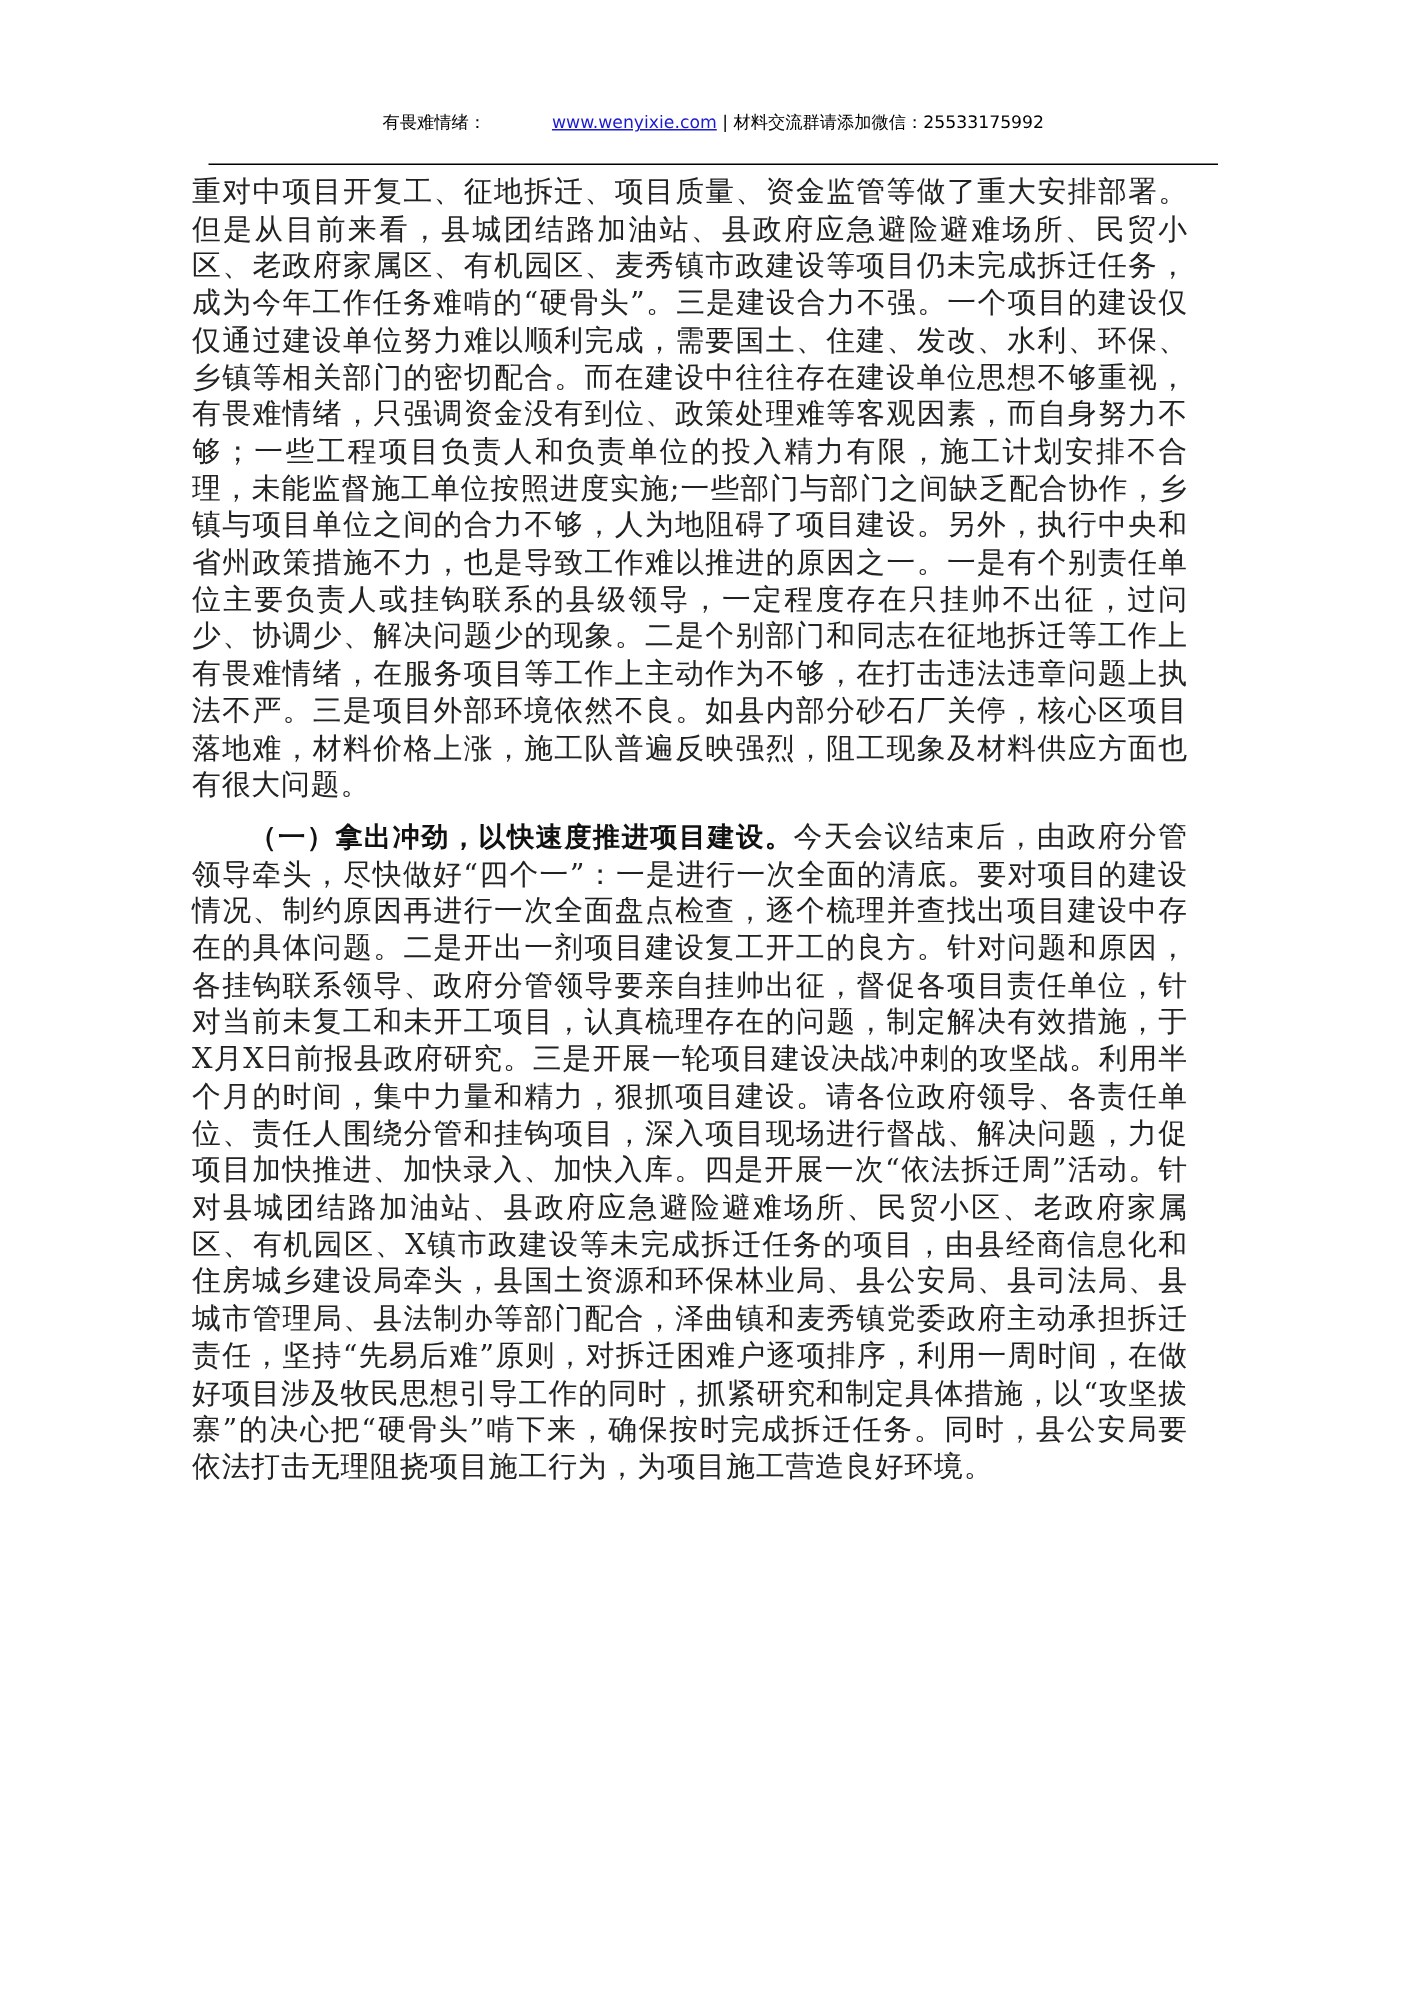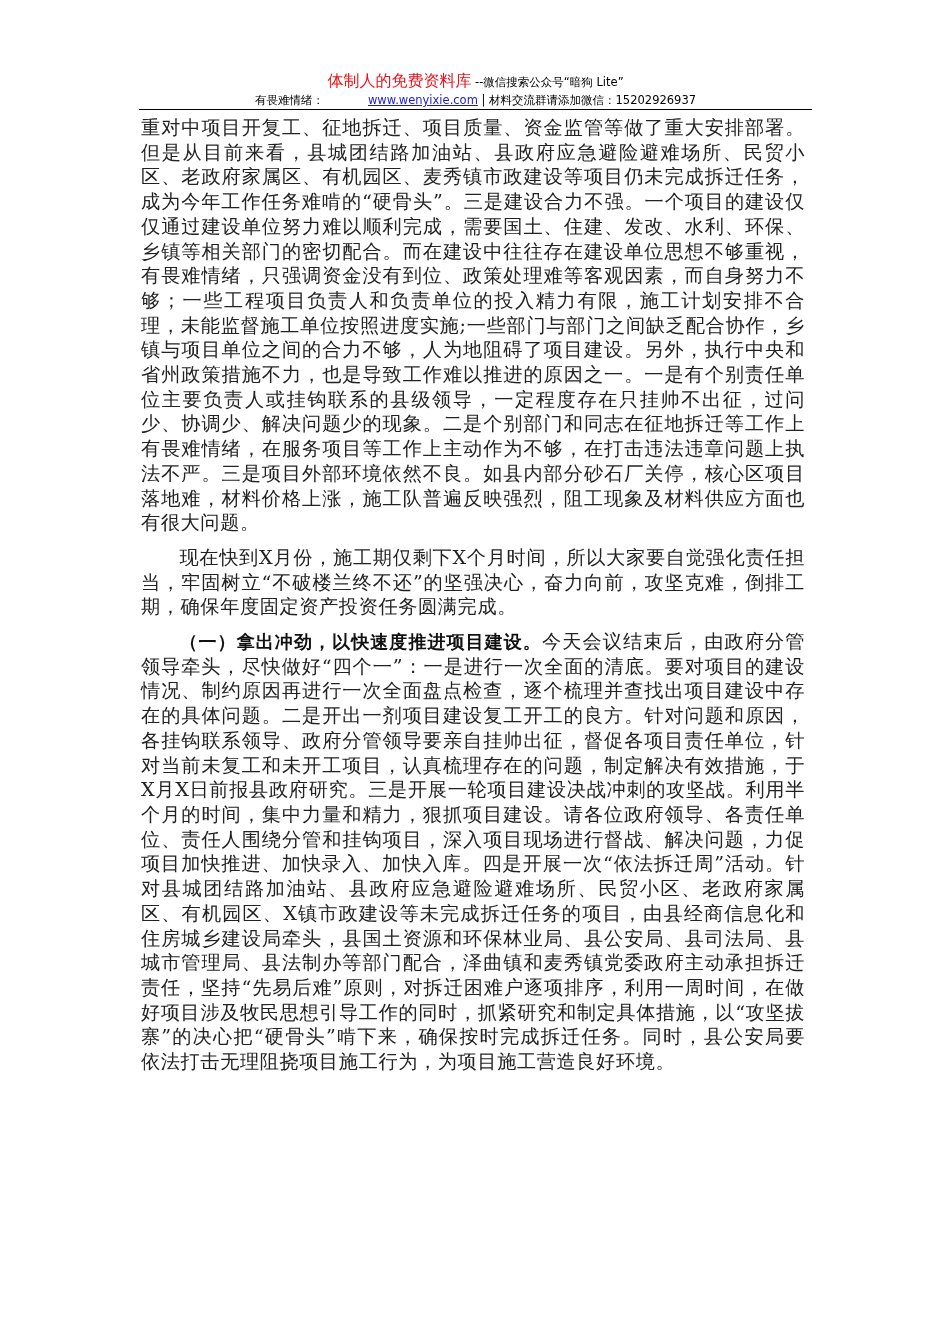--- a/index.html
+++ b/index.html
@@ -11,40 +11,36 @@
   .header-line1 { font-size: 14px; line-height: 18px; color: #000; white-space: nowrap; }
   .header-line1 .brand { color: #e8141c; font-size: 16px; }
   .header-line1 .sub { font-size: 11.5px; }
   .header-line2 { font-size: 11.5px; line-height: 18px; color: #000; white-space: nowrap; }
   .header-line2 a { color: #1a1ad0; text-decoration: underline; margin-left: 44px; }
   .divider {
     position: absolute; left: 139px; top: 109px; width: 673px; height: 0;
     border-top: 1.3px solid #000;
   }
   .content {
-    position: absolute; left: 141px; top: 116px; width: 664px;
+    position: absolute; left: 128px; top: 116px; width: 664px;
     font-family: "DejaVu Serif", serif; font-size: 19.2px; line-height: 24.7px;
     color: #222; text-align: justify; letter-spacing: 0.6px;
   }
   .content p { margin: 0; }
   .p-gap { margin-top: 10px !important; }
   .indent { text-indent: 2em; }
   .heading { font-family: "DejaVu Sans", sans-serif; font-weight: bold; font-size: 17.5px; color: #111; }
   .lead { font-family: Liberation Sans, sans-serif; font-weight: bold; color: #111; font-size: 18px; }
 </style>
 </head>
 <body>
 
 <div class="header">
-  <div class="header-line1">
-    <span class="brand">体制人的免费资料库</span><span class="sub"> --微信搜索公众号“暗狗 Lite”</span>
-  </div>
   <div class="header-line2">
-    <span>有畏难情绪：</span><a>www.wenyixie.com</a><span> | 材料交流群请添加微信：15202926937</span>
+    <span>有畏难情绪：</span><a>www.wenyixie.com</a><span> | 材料交流群请添加微信：25533175992</span>
   </div>
 </div>
 <div class="divider"></div>
 
 <div class="content">
   <p>重对中项目开复工、征地拆迁、项目质量、资金监管等做了重大安排部署。但是从目前来看，县城团结路加油站、县政府应急避险避难场所、民贸小区、老政府家属区、有机园区、麦秀镇市政建设等项目仍未完成拆迁任务，成为今年工作任务难啃的“硬骨头”。三是建设合力不强。一个项目的建设仅仅通过建设单位努力难以顺利完成，需要国土、住建、发改、水利、环保、乡镇等相关部门的密切配合。而在建设中往往存在建设单位思想不够重视，有畏难情绪，只强调资金没有到位、政策处理难等客观因素，而自身努力不够；一些工程项目负责人和负责单位的投入精力有限，施工计划安排不合理，未能监督施工单位按照进度实施;一些部门与部门之间缺乏配合协作，乡镇与项目单位之间的合力不够，人为地阻碍了项目建设。另外，执行中央和省州政策措施不力，也是导致工作难以推进的原因之一。一是有个别责任单位主要负责人或挂钩联系的县级领导，一定程度存在只挂帅不出征，过问少、协调少、解决问题少的现象。二是个别部门和同志在征地拆迁等工作上有畏难情绪，在服务项目等工作上主动作为不够，在打击违法违章问题上执法不严。三是项目外部环境依然不良。如县内部分砂石厂关停，核心区项目落地难，材料价格上涨，施工队普遍反映强烈，阻工现象及材料供应方面也有很大问题。</p>
-  <p class="indent p-gap">现在快到X月份，施工期仅剩下X个月时间，所以大家要自觉强化责任担当，牢固树立“不破楼兰终不还”的坚强决心，奋力向前，攻坚克难，倒排工期，确保年度固定资产投资任务圆满完成。</p>
   <p class="indent p-gap"><span class="lead">（一）拿出冲劲，以快速度推进项目建设。</span><span>今天会议结束后，由政府分管领导牵头，尽快做好“四个一”：一是进行一次全面的清底。要对项目的建设情况、制约原因再进行一次全面盘点检查，逐个梳理并查找出项目建设中存在的具体问题。二是开出一剂项目建设复工开工的良方。针对问题和原因，各挂钩联系领导、政府分管领导要亲自挂帅出征，督促各项目责任单位，针对当前未复工和未开工项目，认真梳理存在的问题，制定解决有效措施，于X月X日前报县政府研究。三是开展一轮项目建设决战冲刺的攻坚战。利用半个月的时间，集中力量和精力，狠抓项目建设。请各位政府领导、各责任单位、责任人围绕分管和挂钩项目，深入项目现场进行督战、解决问题，力促项目加快推进、加快录入、加快入库。四是开展一次“依法拆迁周”活动。针对县城团结路加油站、县政府应急避险避难场所、民贸小区、老政府家属区、有机园区、X镇市政建设等未完成拆迁任务的项目，由县经商信息化和住房城乡建设局牵头，县国土资源和环保林业局、县公安局、县司法局、县城市管理局、县法制办等部门配合，泽曲镇和麦秀镇党委政府主动承担拆迁责任，坚持“先易后难”原则，对拆迁困难户逐项排序，利用一周时间，在做好项目涉及牧民思想引导工作的同时，抓紧研究和制定具体措施，以“攻坚拔寨”的决心把“硬骨头”啃下来，确保按时完成拆迁任务。同时，县公安局要依法打击无理阻挠项目施工行为，为项目施工营造良好环境。</span></p>
 </div>
 
 </body></html>

